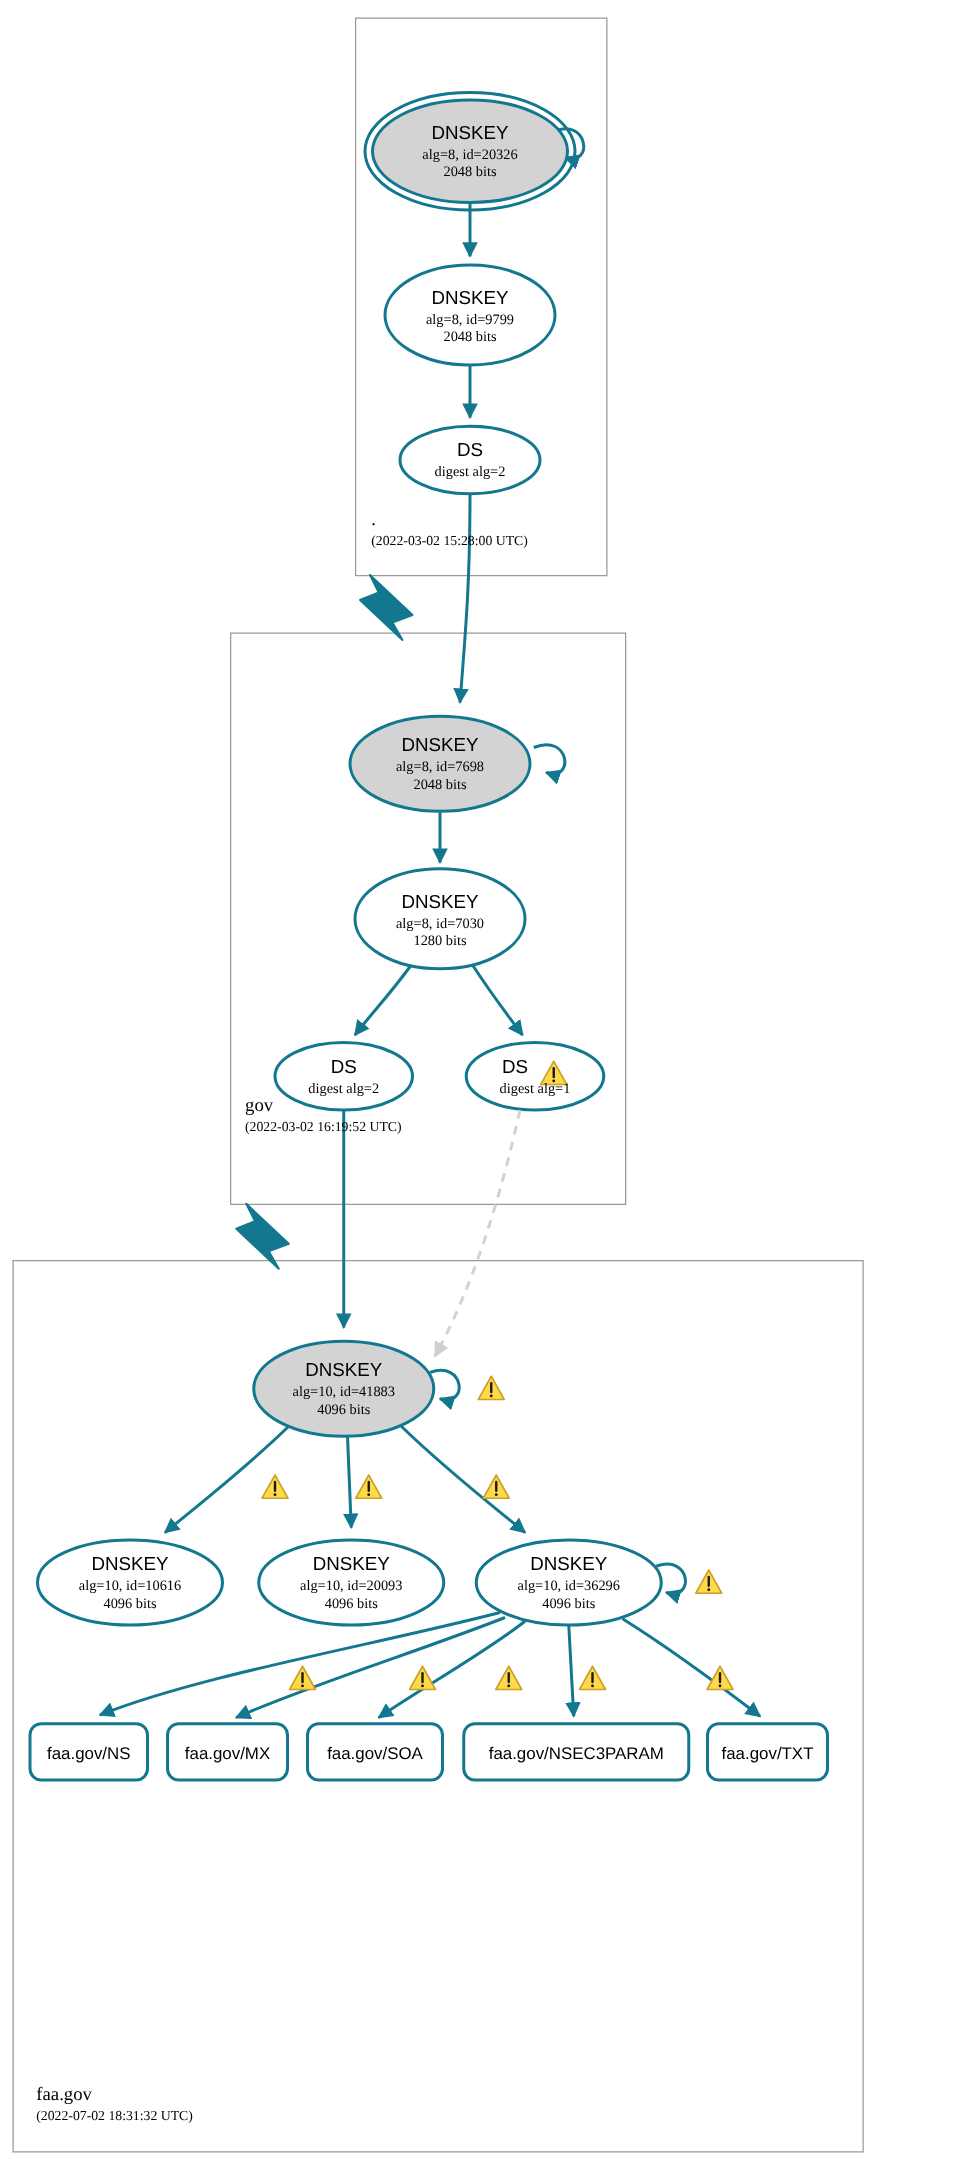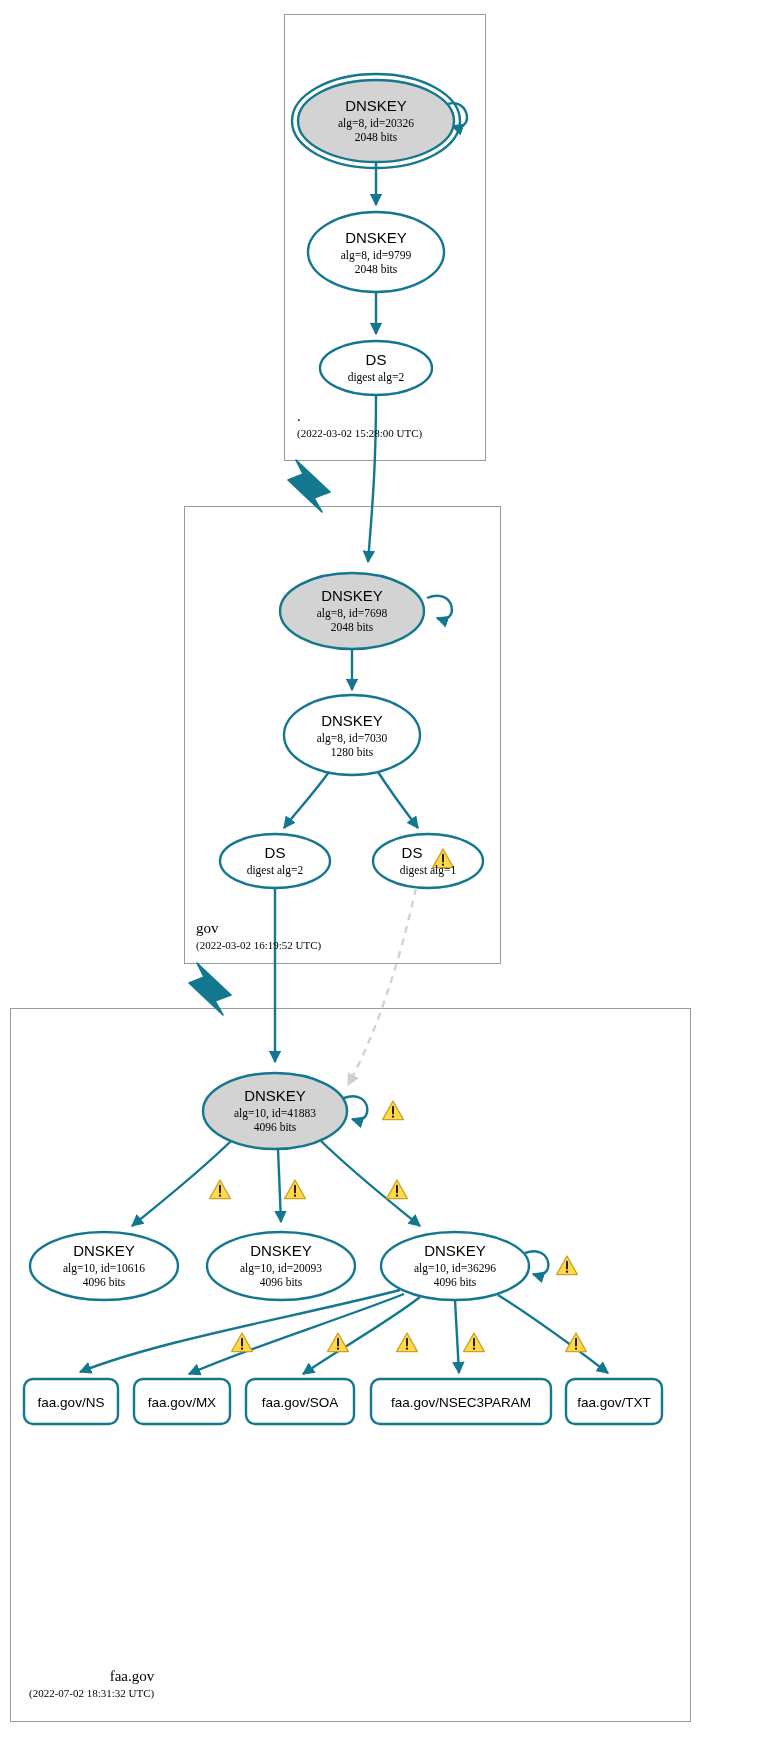--- a/index.html
+++ b/index.html
@@ -192,23 +192,23 @@
   <text class="rrtext" x="461" y="1407" text-anchor="middle">faa.gov/NSEC3PARAM</text>
   <text class="rrtext" x="614" y="1407" text-anchor="middle">faa.gov/TXT</text>
 
 </svg>
 
 <div class="zone-label" style="left:297px; top:407px;">
   <div class="zone-name">.</div>
   <div class="zone-time">(2022-03-02 15:28:00 UTC)</div>
 </div>
 
-<div class="zone-label" style="left:196px; top:919px;">
+<div class="zone-label" style="left:196px; top:876px;">
   <div class="zone-name">gov</div>
   <div class="zone-time">(2022-03-02 16:19:52 UTC)</div>
 </div>
 
-<div class="zone-label" style="left:29px; top:1667px;text-align:right;">
+<div class="zone-label" style="left:29px; top:1667px;">
   <div class="zone-name">faa.gov</div>
   <div class="zone-time">(2022-07-02 18:31:32 UTC)</div>
 </div>
 
 </div>
 
 </body></html>

